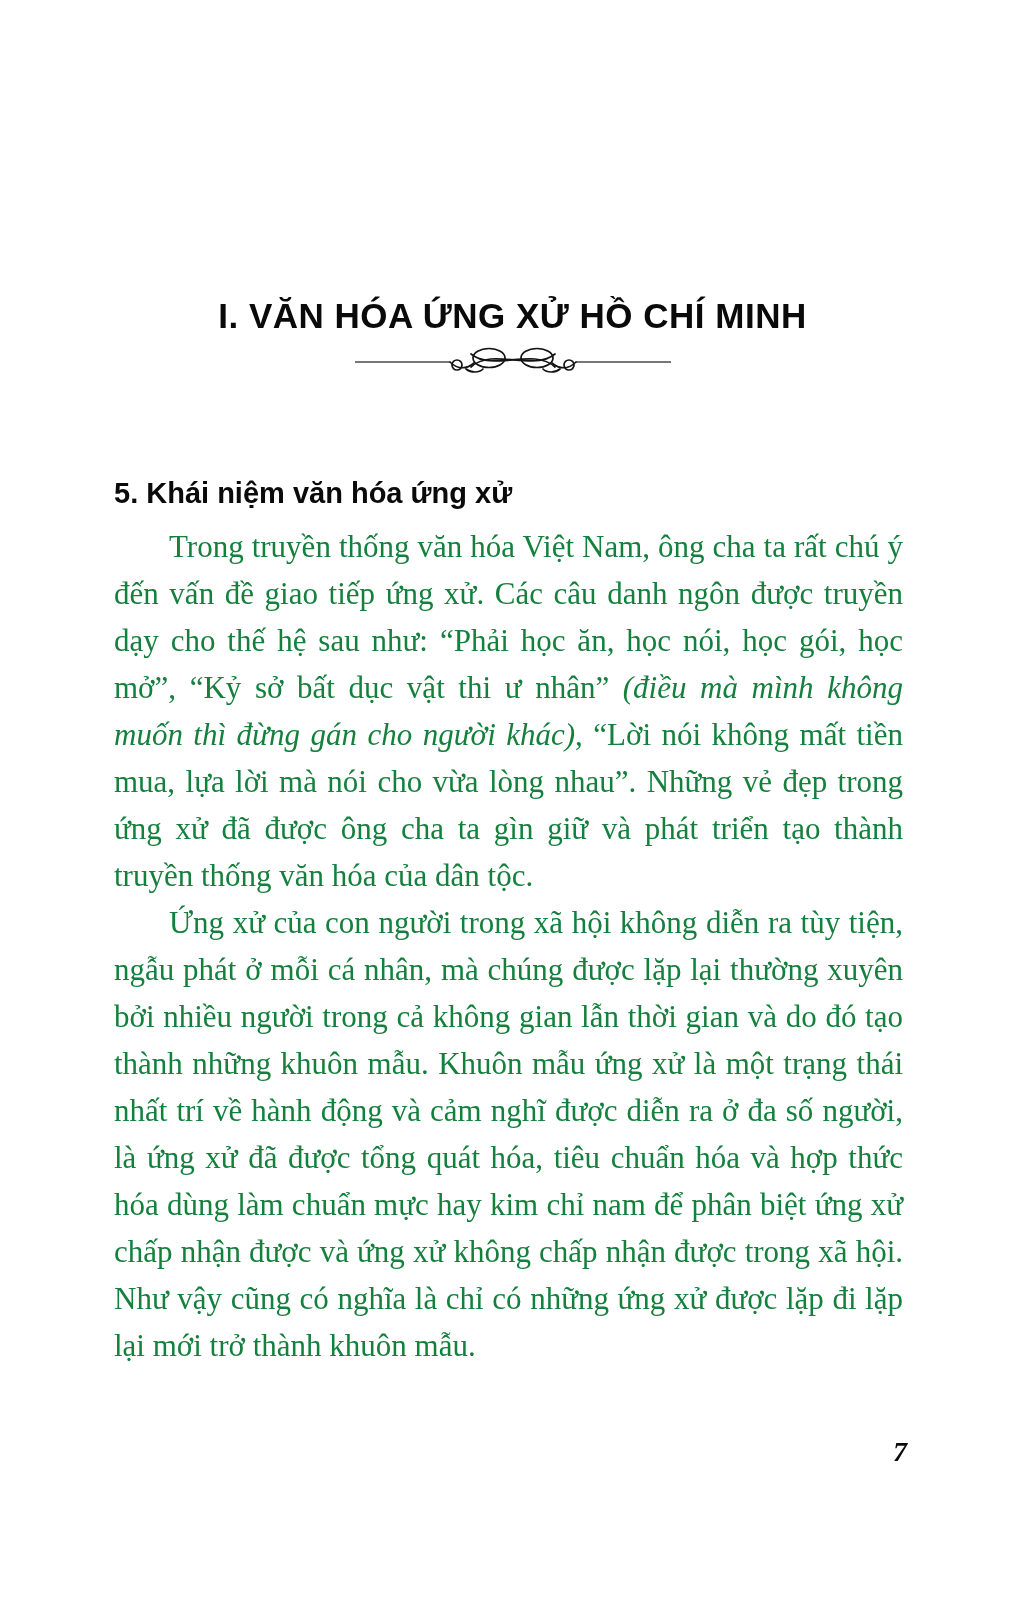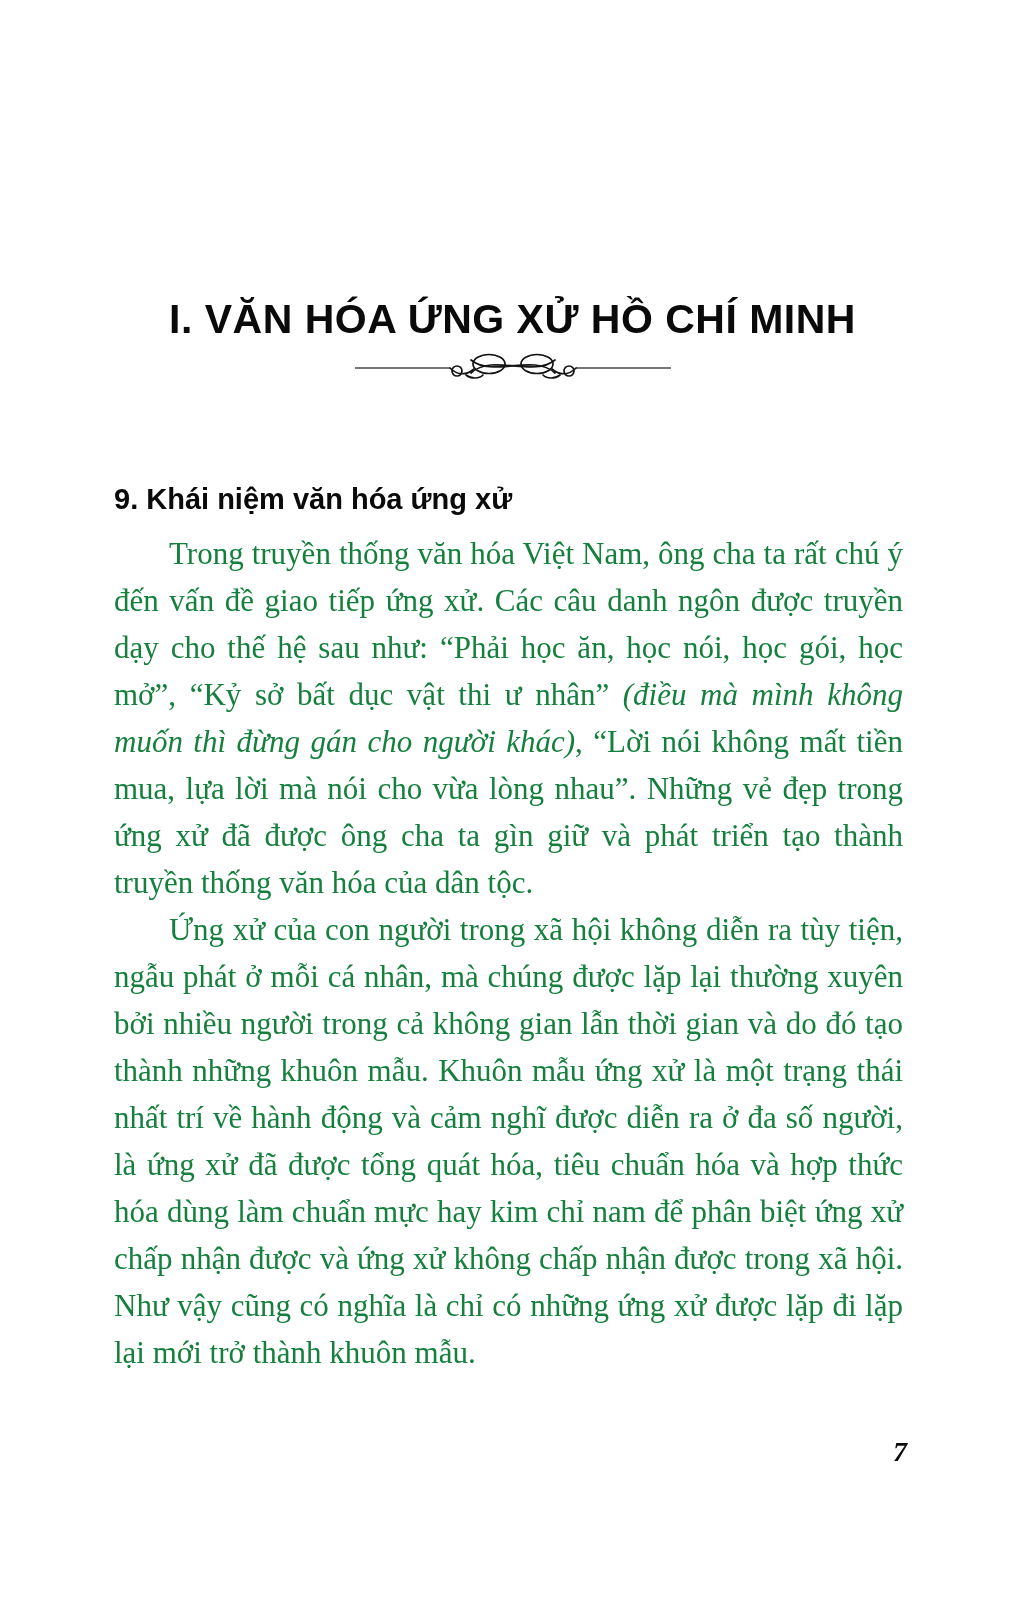--- a/index.html
+++ b/index.html
@@ -15,21 +15,21 @@
   .page {
     position: absolute;
     inset: 0;
   }
   .chapter-title {
     margin: 0;
     padding-top: 297px;
     text-align: center;
     font-family: "Liberation Sans", "DejaVu Sans", sans-serif;
     font-weight: bold;
-    font-size: 41px;
+    font-size: 35px;
     line-height: 1.1;
     letter-spacing: 0.5px;
     color: #0a0a0a;
   }
   .ornament {
     margin-top: 9px;
     display: flex;
     justify-content: center;
   }
   .section-heading {
@@ -84,21 +84,21 @@
         <ellipse cx="136" cy="13" rx="16" ry="9.5"></ellipse>
         <ellipse cx="184" cy="13" rx="16" ry="9.5"></ellipse>
         <path d="M118,22 C140,2 180,27 202,9"></path>
         <path d="M118,9 C140,27 180,2 202,22"></path>
         <path d="M113,24 C118,28 126,28 130,24"></path>
         <path d="M190,24 C194,28 202,28 207,24"></path>
       </g>
     </svg>
   </div>
 
-  <h2 class="section-heading">9. Khái niệm văn hóa ứng xử</h2>
+  <h2 class="section-heading">5. Khái niệm văn hóa ứng xử</h2>
 
   <div class="body-text">
       <p><span>Trong truyền thống văn hóa Việt Nam, ông cha ta rất chú ý đến vấn đề giao tiếp ứng xử. Các câu danh ngôn được truyền dạy cho thế hệ sau như: “Phải học ăn, học nói, học gói, học mở”, “Kỷ sở bất dục vật thi ư nhân” </span><em>(điều mà mình không muốn thì đừng gán cho người khác)</em><span>, “Lời nói không mất tiền mua, lựa lời mà nói cho vừa lòng nhau”. Những vẻ đẹp trong ứng xử đã được ông cha ta gìn giữ và phát triển tạo thành truyền thống văn hóa của dân tộc.</span></p>
       <p><span>Ứng xử của con người trong xã hội không diễn ra tùy tiện, ngẫu phát ở mỗi cá nhân, mà chúng được lặp lại thường xuyên bởi nhiều người trong cả không gian lẫn thời gian và do đó tạo thành những khuôn mẫu. Khuôn mẫu ứng xử là một trạng thái nhất trí về hành động và cảm nghĩ được diễn ra ở đa số người, là ứng xử đã được tổng quát hóa, tiêu chuẩn hóa và hợp thức hóa dùng làm chuẩn mực hay kim chỉ nam để phân biệt ứng xử chấp nhận được và ứng xử không chấp nhận được trong xã hội. Như vậy cũng có nghĩa là chỉ có những ứng xử được lặp đi lặp lại mới trở thành khuôn mẫu.</span></p>
     </div>
 
   <div class="page-number">7</div>
 
 </div>
 

